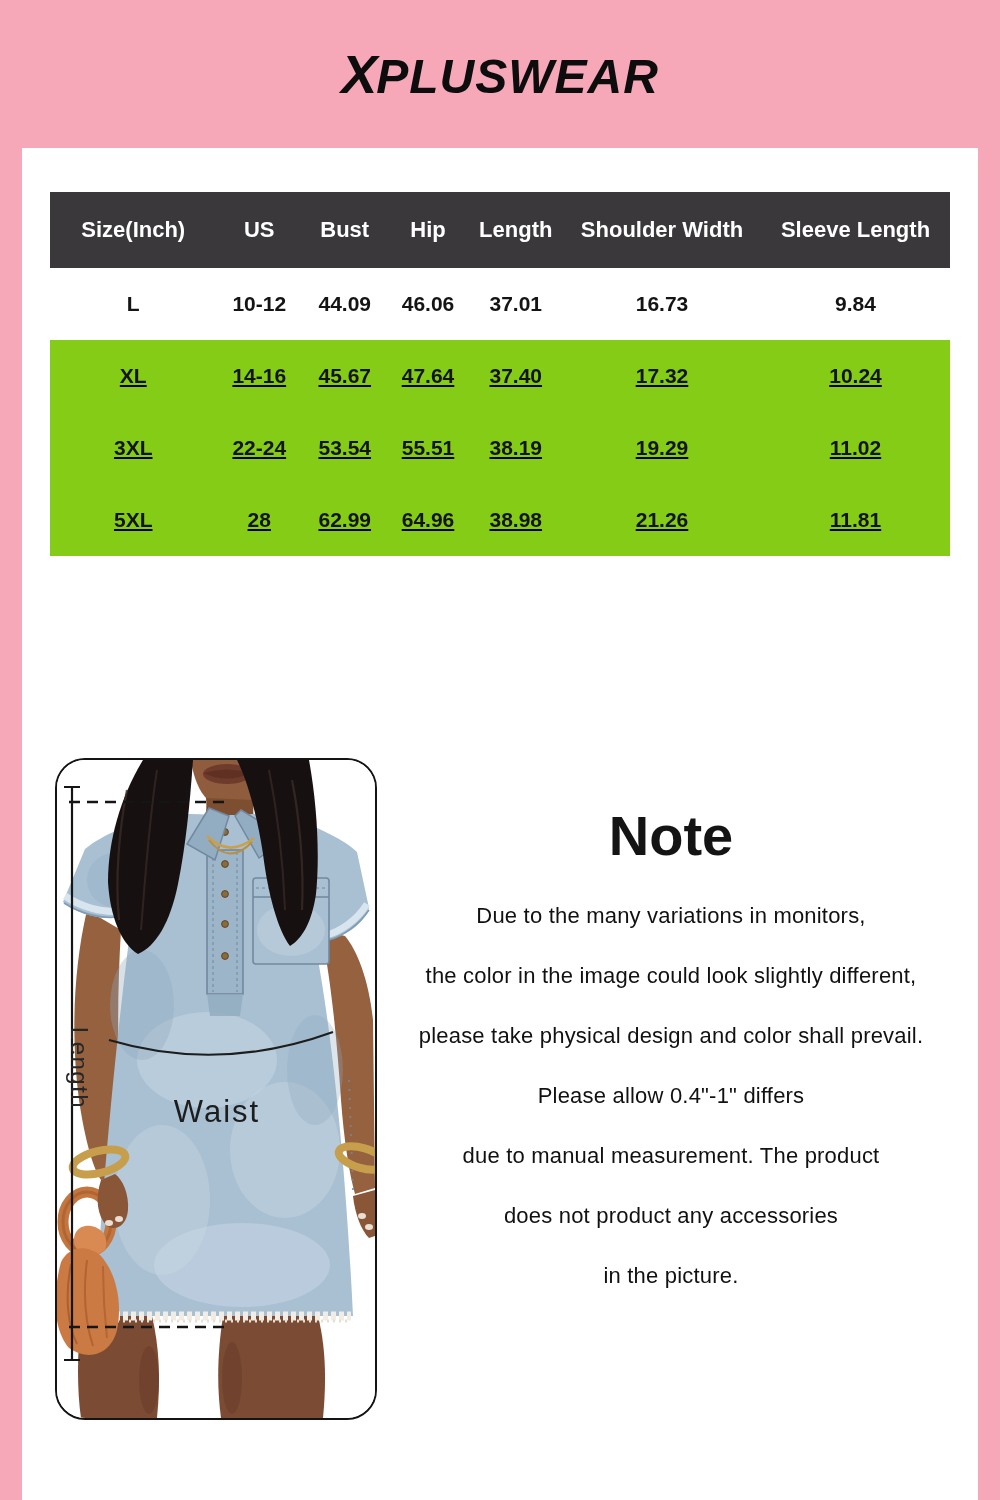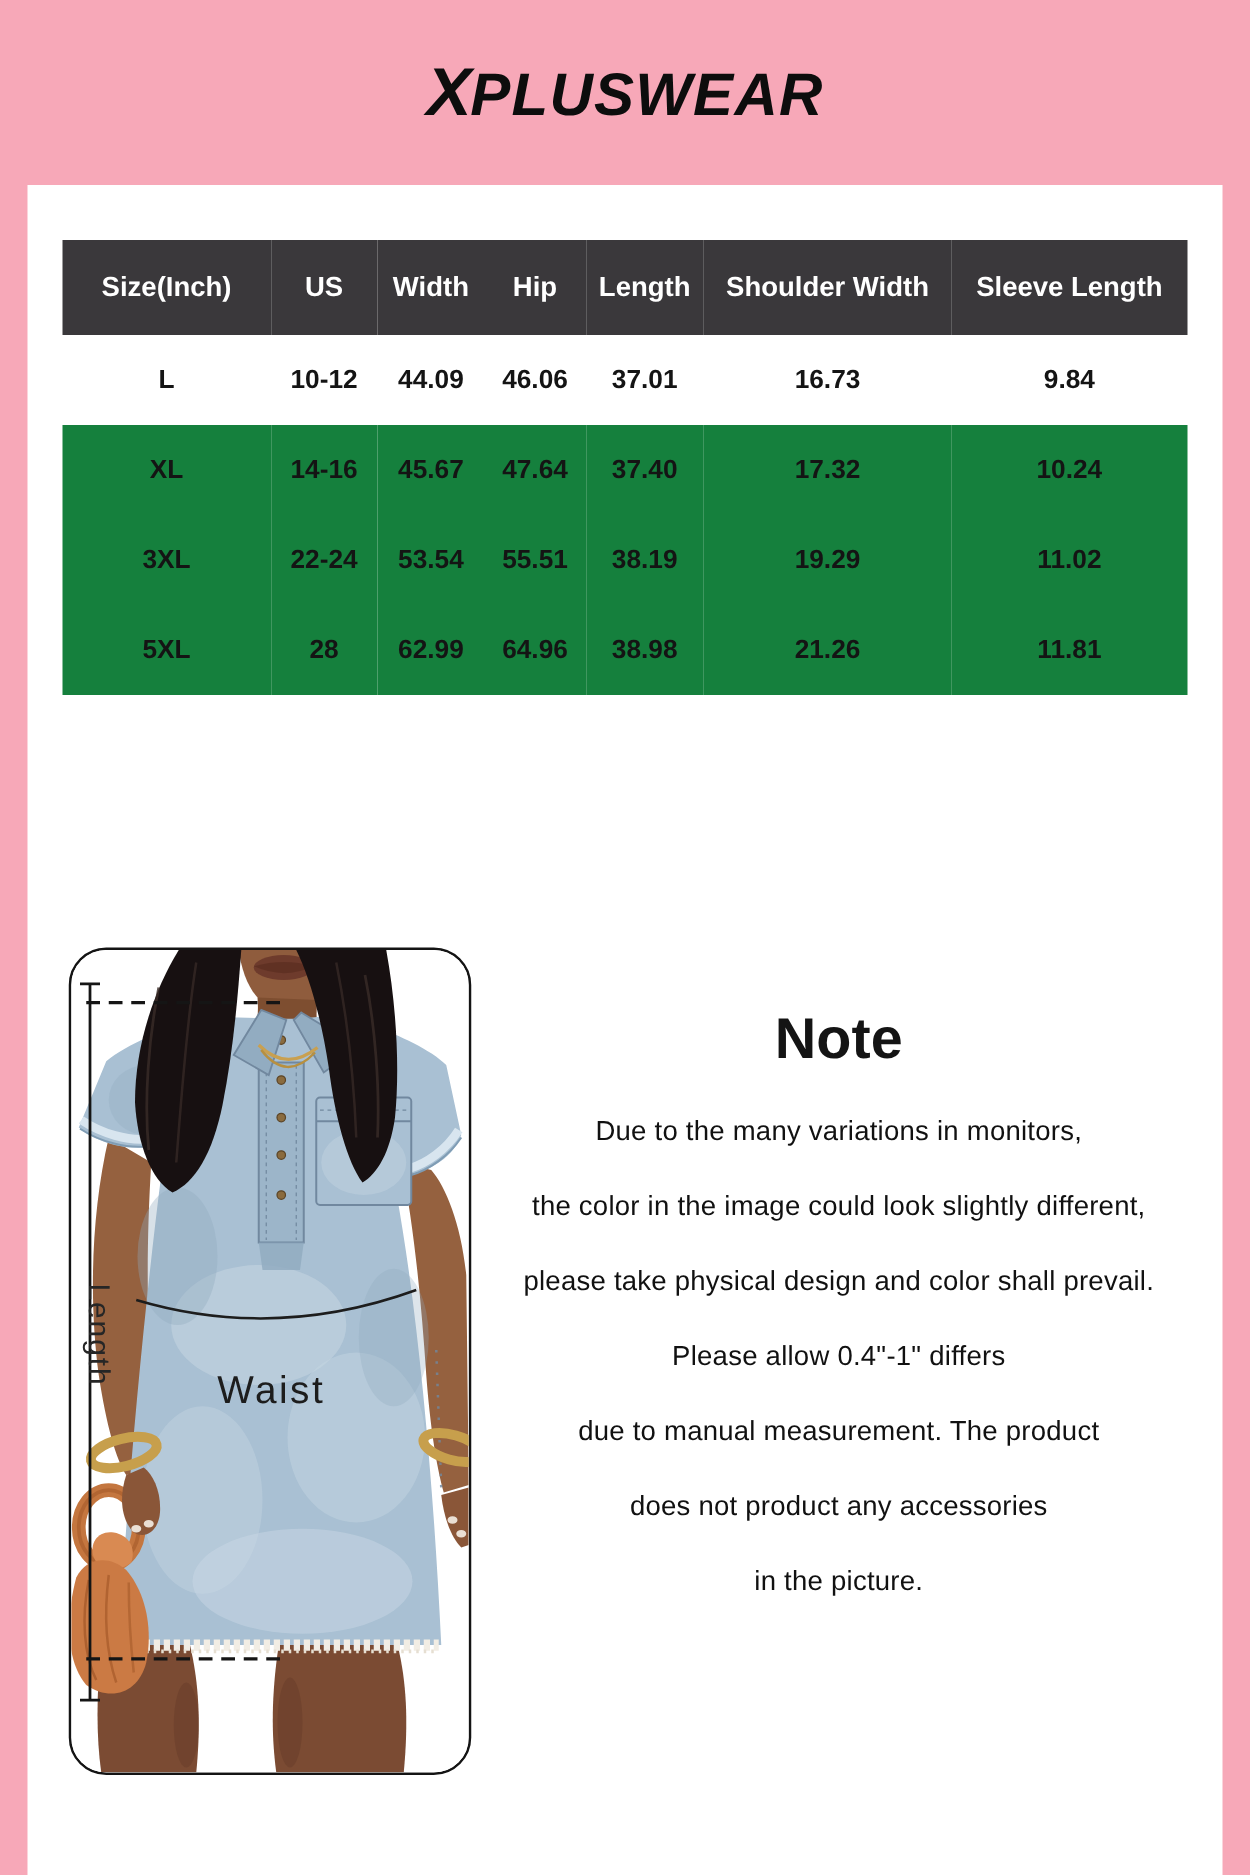--- a/index.html
+++ b/index.html
@@ -33,38 +33,38 @@
   }
   table.size-table th, table.size-table td { padding:0; text-align:center; }
   table.size-table thead tr {
     background:#3A383B; color:#FFFFFF; height:76px;
   }
   table.size-table thead th {
     font-size:22px; font-weight:700;
     font-family:"Liberation Sans",sans-serif;
   }
   table.size-table tbody tr { height:72px; }
-  table.size-table tbody tr.alt { background:#15803d; }
+  table.size-table tbody tr.alt { background:#84cc16;text-decoration:underline; }
   table.size-table tbody td {
     font-size:21px; font-weight:700; color:#141414;
     font-family:"Liberation Sans",sans-serif;
   }
   .product-figure {
     position:absolute; left:33px; top:610px; margin:0;
     width:318px; height:658px;
     border:2px solid #141414; border-radius:30px;
     overflow:hidden; background:#fff;
   }
   .product-figure svg { display:block; width:100%; height:100%; }
   .note {
     position:absolute; left:351px; top:655px; width:596px;
     text-align:center; color:#121212;
   }
   .note h2 {
-    margin:0 0 18px 0; font-size:46px; font-weight:800;
+    margin:0 0 18px 0; font-size:56px; font-weight:800;
     font-family:"Liberation Sans",sans-serif; color:#141414;
   }
   .note p {
     margin:0; font-size:22px; line-height:60px; font-weight:500;
     letter-spacing:0.2px; color:#111111;
     font-family:"Liberation Sans",sans-serif;
   }
 </style>
 </head>
 <body>
@@ -84,21 +84,21 @@
           <col style="width:9.5%">
         <col style="width:9%">
           <col style="width:10.5%">
           <col style="width:22%">
           <col style="width:21%">
       </colgroup>
       <thead>
         <tr>
           <th>Size(Inch)</th>
           <th>US</th>
-          <th>Width</th>
+          <th>Bust</th>
           <th>Hip</th>
           <th>Length</th>
           <th>Shoulder Width</th>
           <th>Sleeve Length</th>
         </tr>
       </thead>
       <tbody>
         <tr>
           <td>L</td>
           <td>10-12</td>

